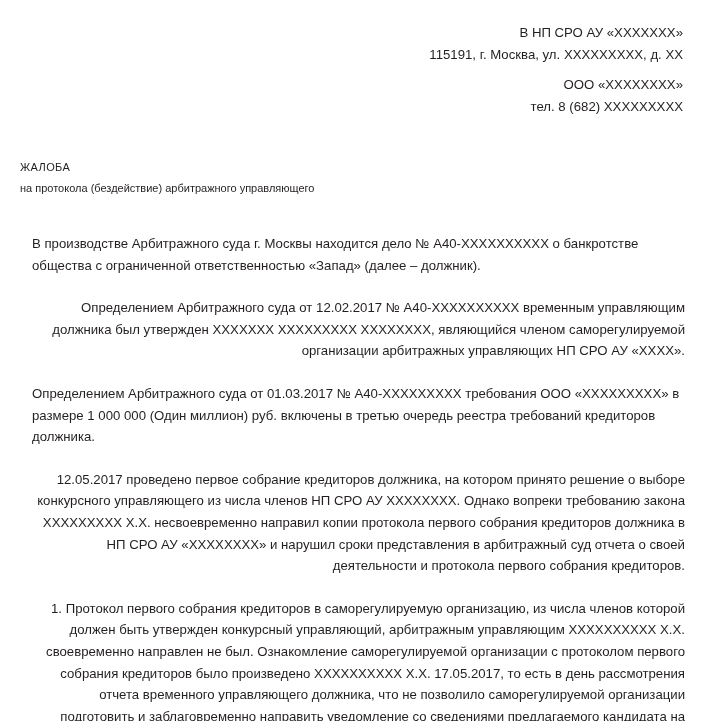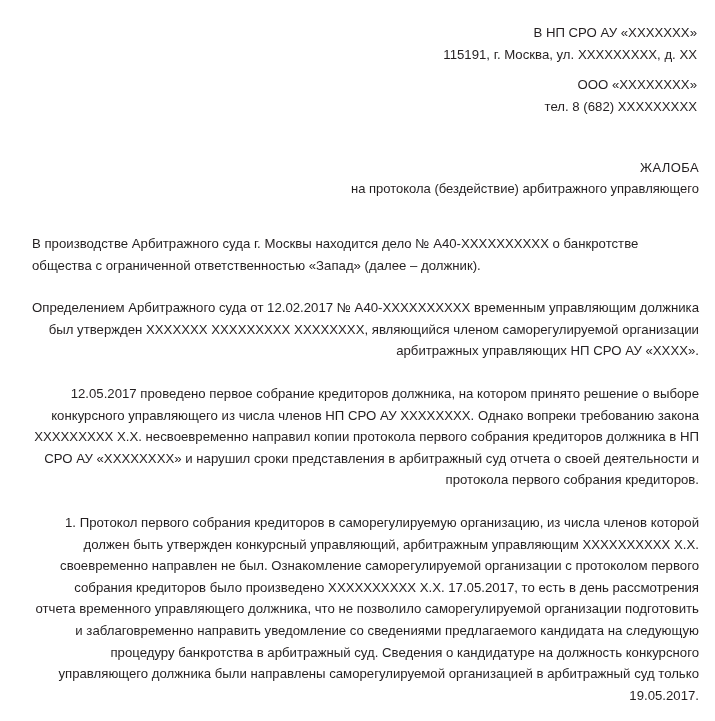--- a/index.html
+++ b/index.html
@@ -15,21 +15,21 @@
     color: #231f20;
     -webkit-font-smoothing: antialiased;
   }
 
   .page {
     position: relative;
     width: 715px;
     height: 721px;
     background: #ffffff;
     box-sizing: border-box;
-    padding: 22px 16px 0 20px;
+    padding: 22px 30px 0 20px;
   }
 
   
   .addressee {
     text-align: right;
     font-size: 13.2px;
     line-height: 21.5px;
     margin: 0;
     padding-right: 2px;
   }
@@ -37,23 +37,23 @@
     display: block;
     white-space: nowrap;
   }
   .addressee .gap {
     display: block;
     height: 9px;
   }
 
   
   .title-block {
-    text-align: right;
+    text-align: left;
     margin-top: 40px;
-    font-size: 13px;
+    font-size: 11px;
     line-height: 21px;
   }
   .doc-title {
     display: block;
     letter-spacing: 0.4px;
   }
   .doc-subtitle {
     display: block;
   }
 
@@ -89,17 +89,18 @@
   </div>
 
   <div class="title-block">
     <span class="doc-title">ЖАЛОБА</span>
     <span class="doc-subtitle">на протокола (бездействие) арбитражного управляющего</span>
   </div>
 
   <div class="body-block">
     <p class="para w-narrow">В производстве Арбитражного суда г. Москвы находится дело № А40-ХХХХХХХХХХ о банкротстве общества с ограниченной ответственностью «Запад» (далее – должник).</p>
     <p class="para w-widest">Определением Арбитражного суда от 12.02.2017 № А40-ХХХХХХХХХХ временным управляющим должника был утвержден ХХХХХХХ ХХХХХХХХХ ХХХХХХХХ, являющийся членом саморегулируемой организации арбитражных управляющих НП СРО АУ «ХХХХ».</p>
+    <p class="para w-wide">Определением Арбитражного суда от 01.03.2017 № А40-ХХХХХХХХХ требования ООО «ХХХХХХХХХ» в размере 1 000 000 (Один миллион) руб. включены в третью очередь реестра требований кредиторов должника.</p>
     <p class="para w-widest">12.05.2017 проведено первое собрание кредиторов должника, на котором принято решение о выборе конкурсного управляющего из числа членов НП СРО АУ ХХХХХХХХ. Однако вопреки требованию закона ХХХХХХХХХ Х.Х. несвоевременно направил копии протокола первого собрания кредиторов должника в НП СРО АУ «ХХХХХХХХ» и нарушил сроки представления в арбитражный суд отчета о своей деятельности и протокола первого собрания кредиторов.</p>
     <p class="para w-widest">1. Протокол первого собрания кредиторов в саморегулируемую организацию, из числа членов которой должен быть утвержден конкурсный управляющий, арбитражным управляющим ХХХХХХХХХХ Х.Х. своевременно направлен не был. Ознакомление саморегулируемой организации с протоколом первого собрания кредиторов было произведено ХХХХХХХХХХ Х.Х. 17.05.2017, то есть в день рассмотрения отчета временного управляющего должника, что не позволило саморегулируемой организации подготовить и заблаговременно направить уведомление со сведениями предлагаемого кандидата на следующую процедуру банкротства в арбитражный суд. Сведения о кандидатуре на должность конкурсного управляющего должника были направлены саморегулируемой организацией в арбитражный суд только 19.05.2017.</p>
   </div>
 
 </div>
 
 </body></html>

